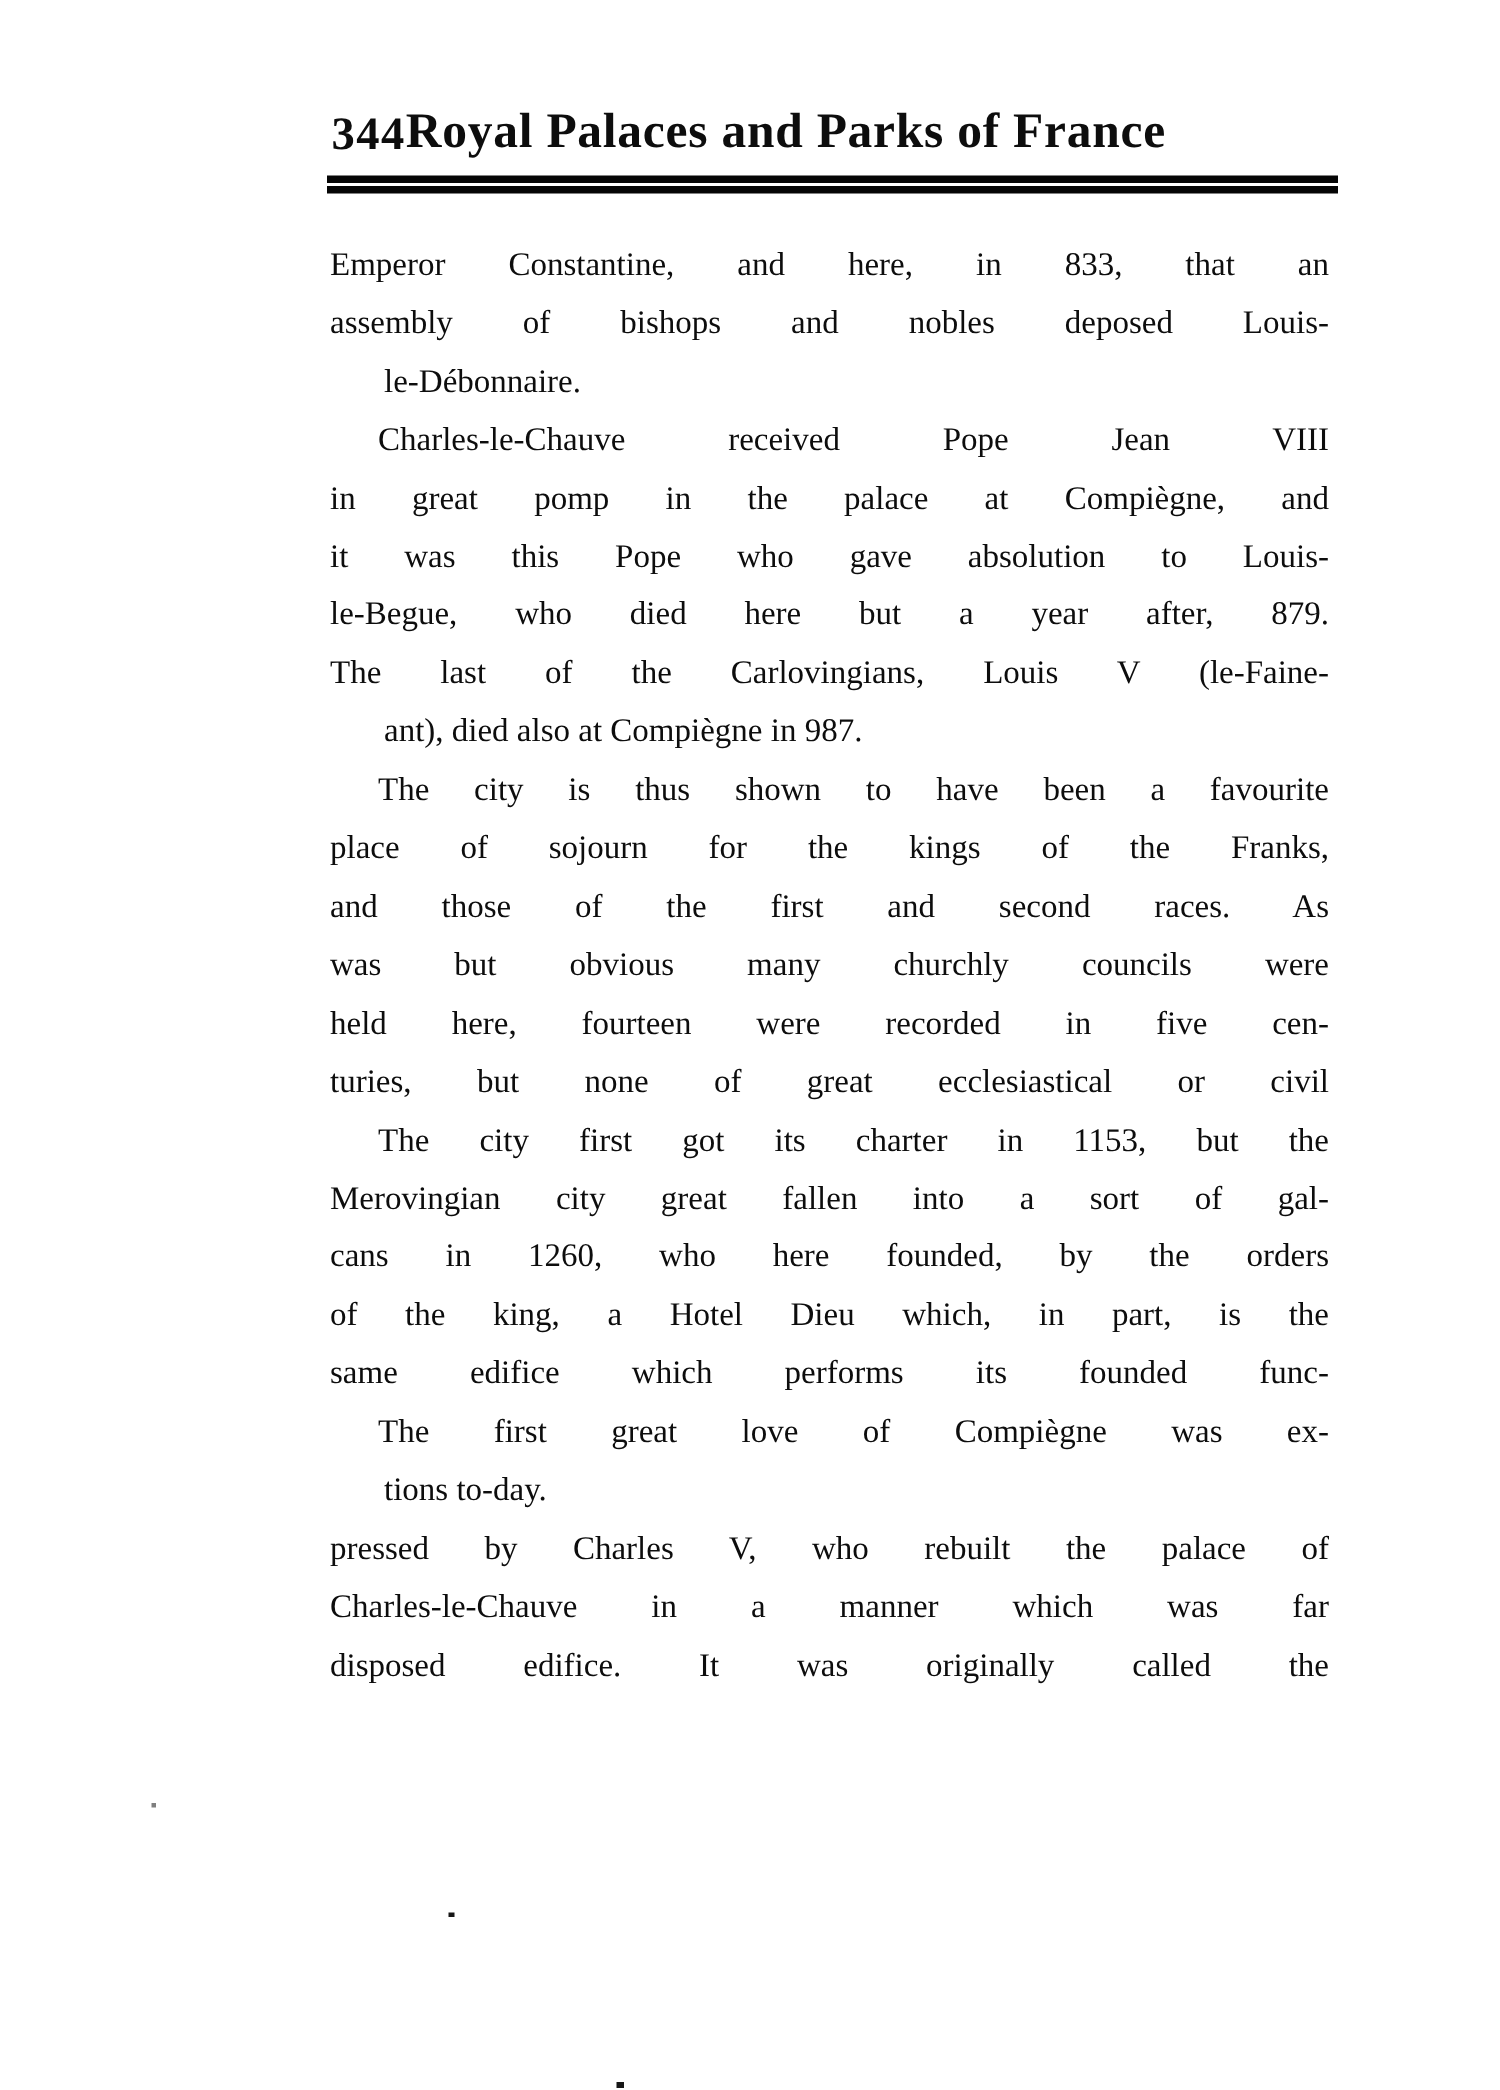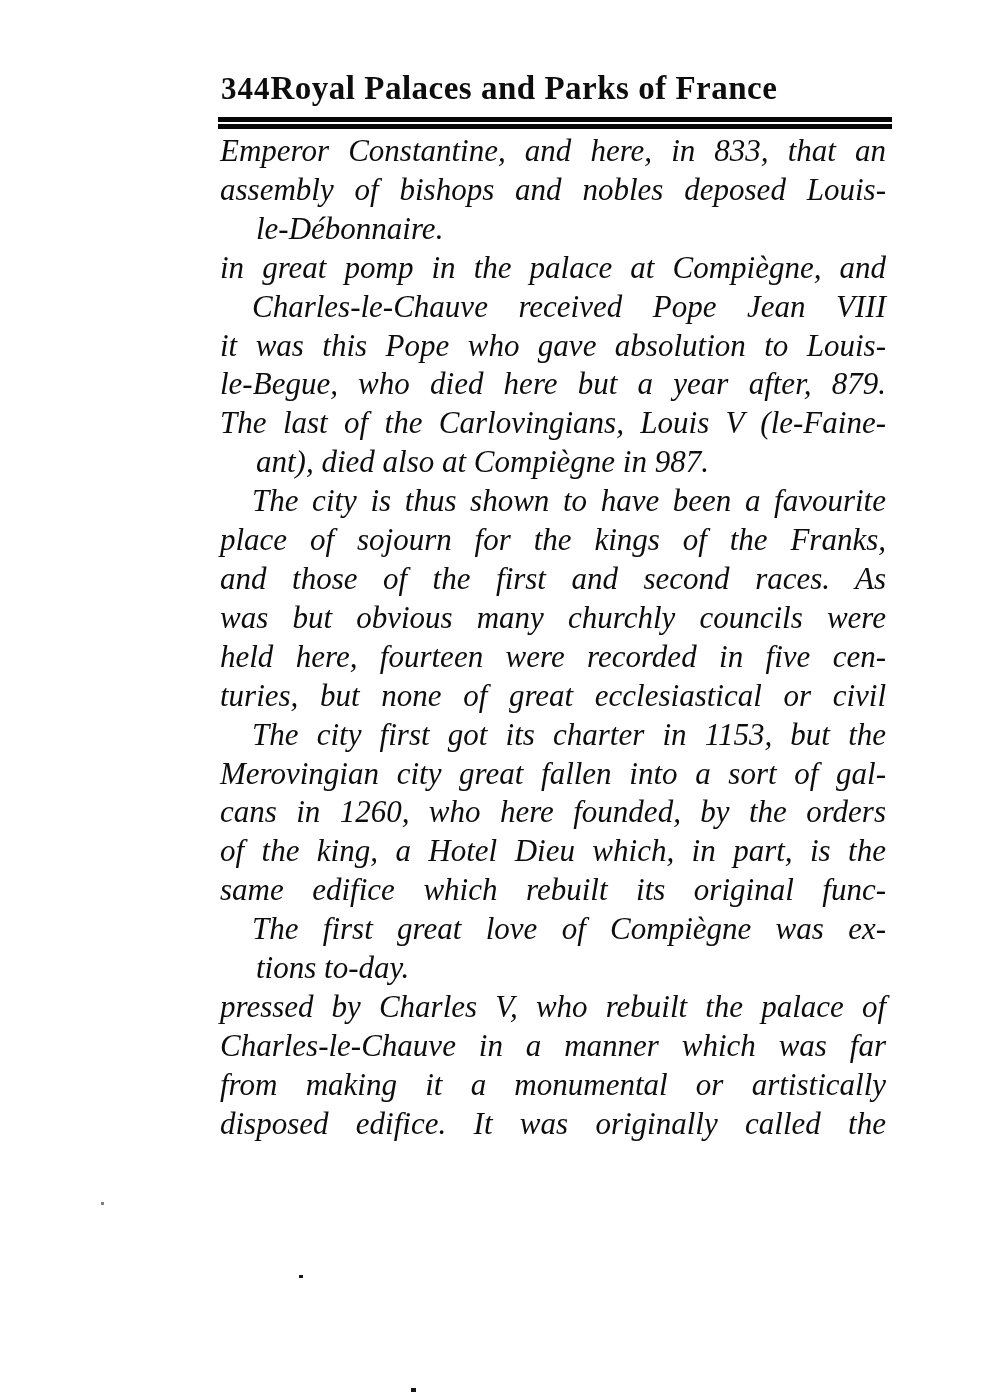--- a/index.html
+++ b/index.html
@@ -41,25 +41,24 @@
     top: 117px;
     width: 674px;
     height: 12px;
     box-sizing: border-box;
     border-top: 5px solid #050505;
     border-bottom: 5px solid #050505;
   }
   .body-text {
     position: absolute;
     left: 220px;
-    top: 132px;
+    top: 157px;
     width: 666px;
-    font-size: 31px;
+    font-size: 22px;
     line-height: 38.9px;
-    font-style: italic;
   }
   .ln {
     box-sizing: border-box;
     text-align: justify;
     text-align-last: justify;
     text-justify: inter-word;
     white-space: normal;
   }
   .ln.last {
     text-align-last: left;
@@ -87,45 +86,44 @@
   </div>
 
   <div class="header-rule"></div>
 
   <div class="body-text">
 
     <div class="ln">Emperor Constantine, and here, in 833, that an</div>
     <div class="ln">assembly of bishops and nobles deposed Louis-</div>
     <div class="ln last">le-Débonnaire.</div>
 
+    <div class="ln ind">Charles-le-Chauve received Pope Jean VIII</div>
     <div class="ln">in great pomp in the palace at Compiègne, and</div>
-    <div class="ln ind">Charles-le-Chauve received Pope Jean VIII</div>
     <div class="ln">it was this Pope who gave absolution to Louis-</div>
     <div class="ln">le-Begue, who died here but a year after, 879.</div>
     <div class="ln">The last of the Carlovingians, Louis V (le-Faine-</div>
     <div class="ln last">ant), died also at Compiègne in 987.</div>
 
     <div class="ln ind">The city is thus shown to have been a favourite</div>
     <div class="ln">place of sojourn for the kings of the Franks,</div>
     <div class="ln">and those of the first and second races.  As</div>
     <div class="ln">was but obvious many churchly councils were</div>
     <div class="ln">held here, fourteen were recorded in five cen-</div>
     <div class="ln">turies, but none of great ecclesiastical or civil</div>
 
     <div class="ln ind">The city first got its charter in 1153, but the</div>
     <div class="ln">Merovingian city great fallen into a sort of gal-</div>
     <div class="ln">cans in 1260, who here founded, by the orders</div>
     <div class="ln">of the king, a Hotel Dieu which, in part, is the</div>
-    <div class="ln">same edifice which rebuilt its original func-</div>
+    <div class="ln">same edifice which performs its founded func-</div>
     <div class="ln ind">The first great love of Compiègne was ex-</div>
 
     <div class="ln last">tions to-day.</div>
     <div class="ln">pressed by Charles V, who rebuilt the palace of</div>
     <div class="ln">Charles-le-Chauve in a manner which was far</div>
-    <div class="ln">from making it a monumental or artistically</div>
     <div class="ln">disposed edifice.  It was originally called the</div>
   </div>
 
   <div class="speck s1"></div>
   <div class="speck s2"></div>
   <div class="speck s3"></div>
 
 </div>
 
 </body></html>

